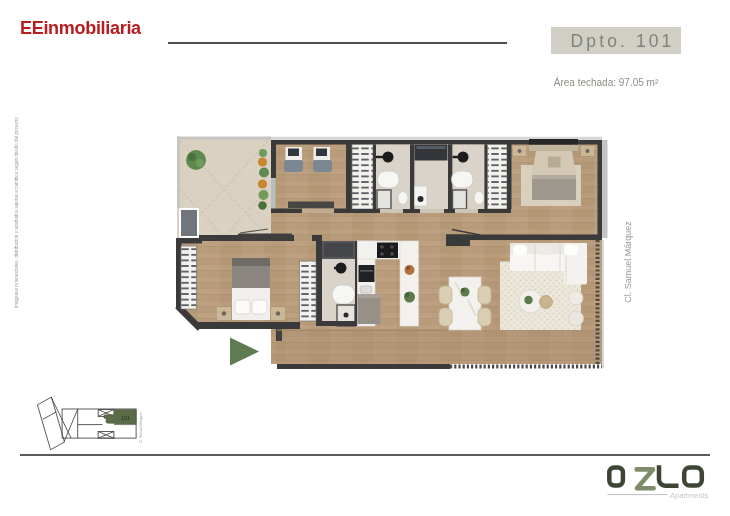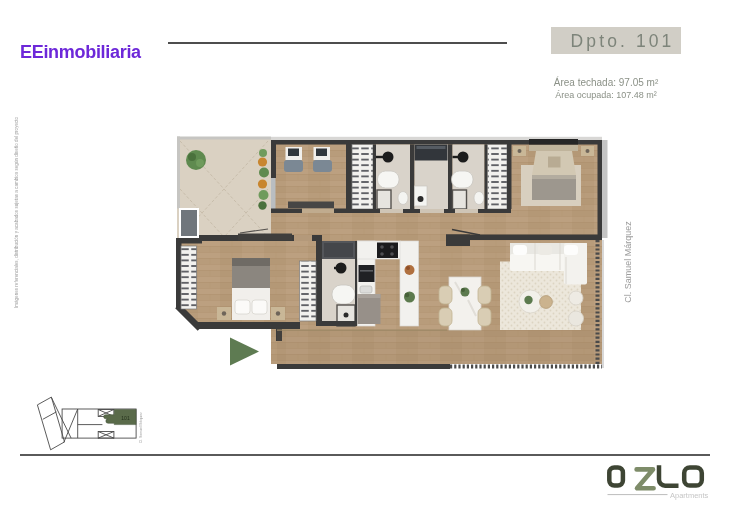--- a/index.html
+++ b/index.html
@@ -4,29 +4,28 @@
 <style>
   html,body{margin:0;padding:0;background:#ffffff;}
   #page{position:relative;width:730px;height:516px;background:#ffffff;overflow:hidden;
         font-family:"Liberation Sans",sans-serif;}
   .abs{position:absolute;}
 </style>
 </head>
 <body>
 <div id="page">
 
-  <div class="abs" style="left:20px;top:42px;font-size:18px;font-weight:bold;color:#6d28d9;letter-spacing:-0.3px;">EEinmobiliaria</div>
+  <div class="abs" style="left:20px;top:18px;font-size:18px;font-weight:bold;color:#b91c1c;letter-spacing:-0.3px;">EEinmobiliaria</div>
 
   <div class="abs" style="left:168px;top:42px;width:339px;height:1.6px;background:#4d4d4d;"></div>
 
   <div class="abs" style="left:551px;top:27px;width:117px;height:27px;background:#d1cec6;color:#7d847a;font-size:17.5px;text-align:center;line-height:28px;letter-spacing:3.1px;padding-left:13px;">Dpto. 101</div>
 
   <div class="abs" style="left:500px;top:76.5px;width:212px;text-align:center;font-size:10px;color:#8b9187;">Área techada: 97.05 m²</div>
 
-  <div class="abs" style="left:500px;top:89.5px;width:212px;text-align:center;font-size:9px;color:#8b9187;">Área ocupada: 107.48 m²</div>
 
   <div class="abs" style="left:-96px;top:210px;width:225px;text-align:center;font-size:4.6px;color:#9a9a9a;transform:rotate(-90deg);">Imágenes referenciales, distribución y acabados sujetas a cambios según diseño del proyecto</div>
 
   <div class="abs" style="left:568px;top:257px;width:120px;text-align:center;font-size:9px;color:#9b9b9b;transform:rotate(-90deg);">Cl. Samuel Márquez</div>
 
   <div class="abs" style="left:20px;top:454px;width:690px;height:1.5px;background:#5a5a5a;"></div>
 
   <svg class="abs" style="left:0;top:0;" width="730" height="516" viewBox="0 0 730 516">
     <defs>
       <pattern id="wood" width="44" height="12" patternUnits="userSpaceOnUse">

